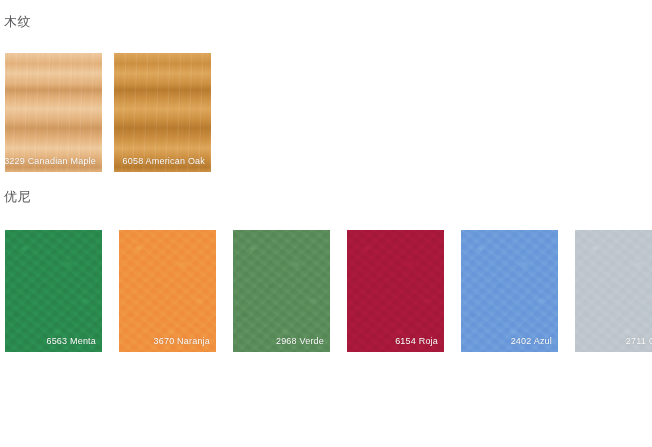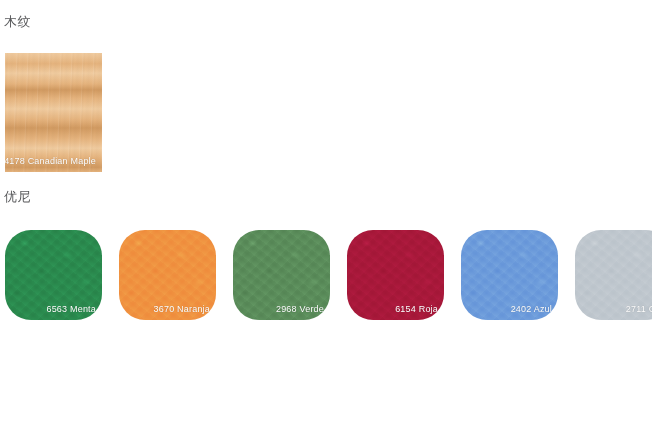--- a/index.html
+++ b/index.html
@@ -35,21 +35,21 @@
   }
   #wood-row  { left: 5px; top: 53px; gap: 12px; }
   #color-row { left: 5px; top: 230px; gap: 17px; }
 
   .swatch {
     position: relative;
     overflow: hidden;
     box-sizing: border-box;
   }
   .wood-swatch  { width: 97px;  height: 119px; }
-  .color-swatch { width: 97px;  height: 90px; border-radius: 26px; }
+  .color-swatch { width: 97px;  height: 122px; }
 
   .swatch-label {
     position: absolute;
     right: 6px;
     bottom: 5px;
     font-size: 9px;
     line-height: 11px;
     color: #ffffff;
     white-space: nowrap;
     font-family: "Liberation Sans", sans-serif;
@@ -82,23 +82,28 @@
 </head>
 <body style="background: rgb(255, 255, 255);">
 
 <div class="section-heading" id="heading-wood">木纹</div>
 
 <div class="swatch-row" id="wood-row">
 
   <div class="swatch wood-swatch" style="background: rgb(229, 179, 125);">
     <div class="grain-bands" style="background: linear-gradient(rgb(240, 203, 159) 0%, rgb(229, 179, 125) 9%, rgb(240, 203, 159) 17%, rgb(229, 179, 125) 26%, rgb(209, 154, 97) 31%, rgb(229, 179, 125) 38%, rgb(240, 203, 159) 47%, rgb(229, 179, 125) 56%, rgb(209, 154, 97) 63%, rgb(229, 179, 125) 72%, rgb(240, 203, 159) 80%, rgb(229, 179, 125) 88%, rgb(209, 154, 97) 96%, rgb(229, 179, 125) 100%);"></div>
     <div class="grain-lines" style="background: repeating-linear-gradient(92deg, rgba(255, 255, 255, 0) 0px, rgba(255, 255, 255, 0.16) 1px, rgba(0, 0, 0, 0.043) 2px, rgba(255, 255, 255, 0) 4px, rgba(0, 0, 0, 0.03) 7px, rgba(255, 255, 255, 0) 11px);"></div>
-    <div class="swatch-label" style="color: rgb(255, 255, 255);">4178 Canadian Maple</div>
+    <div class="swatch-label" style="color: rgb(255, 255, 255);">3229 Canadian Maple</div>
   </div>
 
+  <div class="swatch wood-swatch" style="background: rgb(206, 145, 66);">
+    <div class="grain-bands" style="background: linear-gradient(rgb(223, 168, 92) 0%, rgb(206, 145, 66) 9%, rgb(223, 168, 92) 17%, rgb(206, 145, 66) 26%, rgb(185, 124, 48) 31%, rgb(206, 145, 66) 38%, rgb(223, 168, 92) 47%, rgb(206, 145, 66) 56%, rgb(185, 124, 48) 63%, rgb(206, 145, 66) 72%, rgb(223, 168, 92) 80%, rgb(206, 145, 66) 88%, rgb(185, 124, 48) 96%, rgb(206, 145, 66) 100%);"></div>
+    <div class="grain-lines" style="background: repeating-linear-gradient(92deg, rgba(255, 255, 255, 0) 0px, rgba(255, 255, 255, 0.16) 1px, rgba(0, 0, 0, 0.043) 2px, rgba(255, 255, 255, 0) 4px, rgba(0, 0, 0, 0.03) 7px, rgba(255, 255, 255, 0) 11px);"></div>
+    <div class="swatch-label" style="color: rgb(255, 255, 255);">6058 American Oak</div>
+  </div>
 
 </div>
 
 <div class="section-heading" id="heading-uni">优尼</div>
 
 <div class="swatch-row" id="color-row">
 
   <div class="swatch color-swatch" style="background: rgb(42, 138, 78);">
     <div class="pebble" style="background: radial-gradient(7px 5px at 20% 15%, rgba(255, 255, 255, 0.3), rgba(255, 255, 255, 0) 70%), radial-gradient(8px 6px at 65% 28%, rgba(255, 255, 255, 0.26), rgba(255, 255, 255, 0) 70%), radial-gradient(6px 5px at 38% 46%, rgba(0, 0, 0, 0.14), rgba(0, 0, 0, 0) 70%), radial-gradient(9px 6px at 82% 58%, rgba(255, 255, 255, 0.22), rgba(255, 255, 255, 0) 70%), radial-gradient(7px 5px at 12% 70%, rgba(0, 0, 0, 0.12), rgba(0, 0, 0, 0) 70%), radial-gradient(8px 6px at 54% 84%, rgba(255, 255, 255, 0.24), rgba(255, 255, 255, 0) 70%), repeating-linear-gradient(38deg, rgba(255, 255, 255, 0.1) 0px, rgba(255, 255, 255, 0) 3px, rgba(0, 0, 0, 0.07) 5px, rgba(0, 0, 0, 0) 8px), repeating-linear-gradient(-44deg, rgba(255, 255, 255, 0.09) 0px, rgba(255, 255, 255, 0) 4px, rgba(0, 0, 0, 0.06) 6px, rgba(0, 0, 0, 0) 9px);"></div>
     <div class="swatch-label" style="color: rgb(255, 255, 255);">6563 Menta</div>

